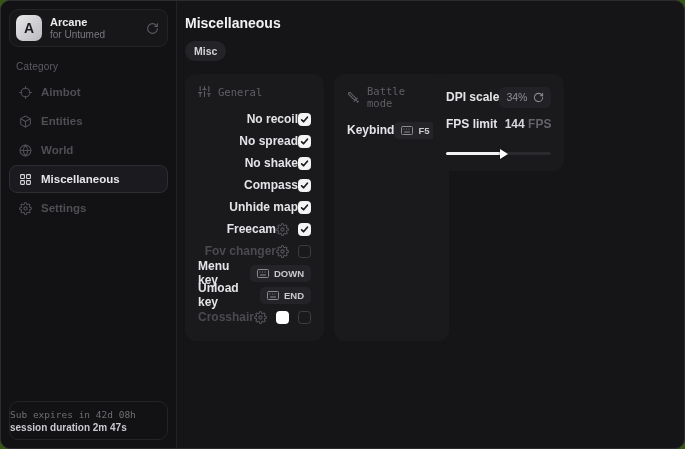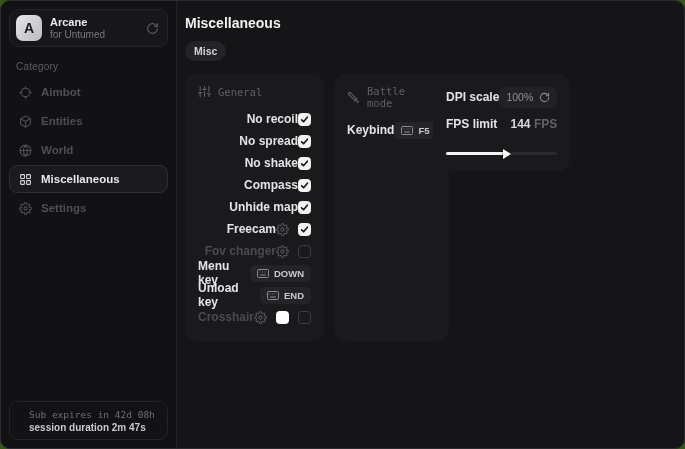--- a/index.html
+++ b/index.html
@@ -56,21 +56,21 @@
     cursor:pointer;
   }
   .nav-item .nicon { display:flex; color:#4e4e55; }
   .nav-item.active {
     background:#1b1b1f; border-color:#2d2d33; color:#e7e7ea;
   }
   .nav-item.active .nicon { color:#d6d6da; }
   .sidebar-footer {
     margin-top:auto;
     border:1px solid #242428; border-radius:9px;
-    padding:7px 19px 6px;
+    padding:7px 0 6px;
     display:flex; flex-direction:column; gap:2px;
   }
   .sub-expires {
     font-family:"DejaVu Sans Mono", monospace;
     color:#6e6e75; font-size:9.5px; white-space:nowrap;
   }
   .session-duration { color:#c9c9ce; font-size:10px; font-weight:bold; }
   
   .main { flex:1; padding:14px 15px 14px 8px; display:flex; flex-direction:column; }
   .page-title { color:#f1f1f3; font-size:14px; font-weight:bold; margin-bottom:10px; }
@@ -432,21 +432,21 @@
         </div>
       </div>
 
       <div class="col col-right">
 
         <div class="card">
 
           <div class="drow">
             <span class="drow-label">DPI scale</span>
             <div class="dpi-input">
-              <span class="dpi-value">100%</span>
+              <span class="dpi-value">34%</span>
               <span class="dpi-reset">
                 <svg width="11" height="11" viewBox="0 0 24 24" fill="none" stroke="currentColor" stroke-width="2.2" stroke-linecap="round" stroke-linejoin="round">
                     <path d="M21 12a9 9 0 1 1-9-9c2.52 0 4.93 1 6.74 2.74L21 8"></path>
                     <path d="M21 3v5h-5"></path>
                   </svg>
               </span>
             </div>
           </div>
 
           <div class="drow" style="margin-bottom:12px;">

